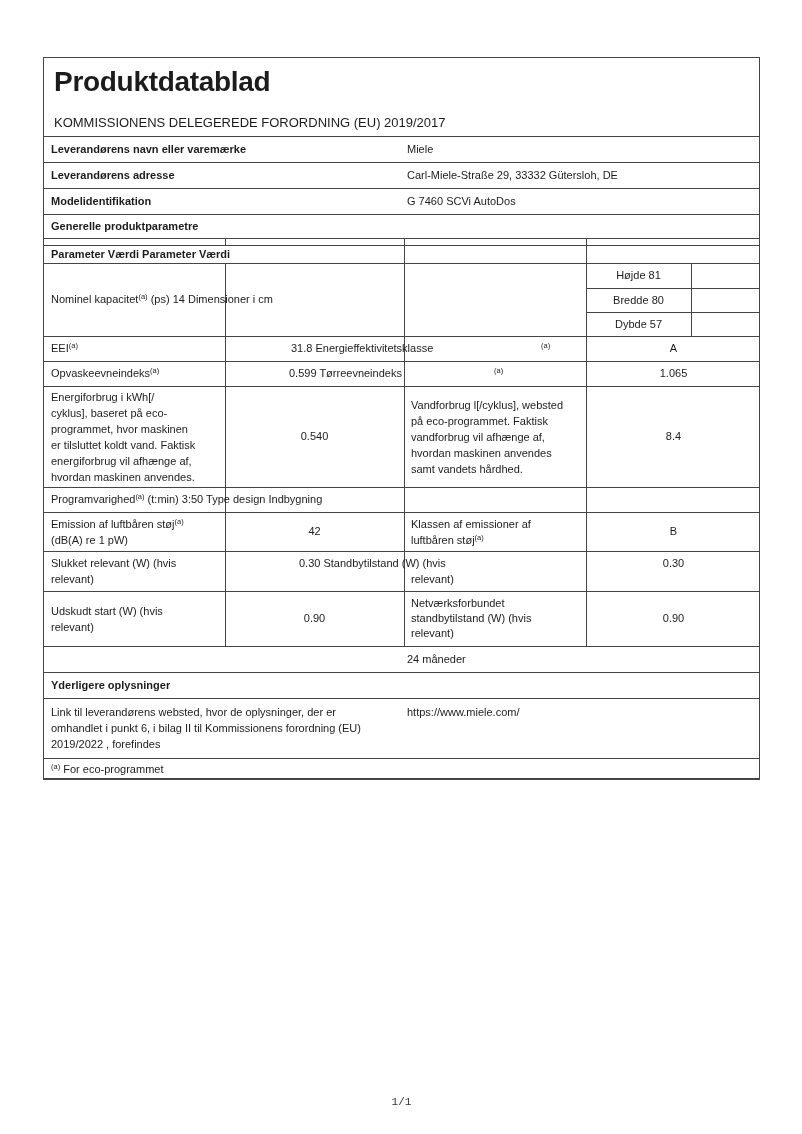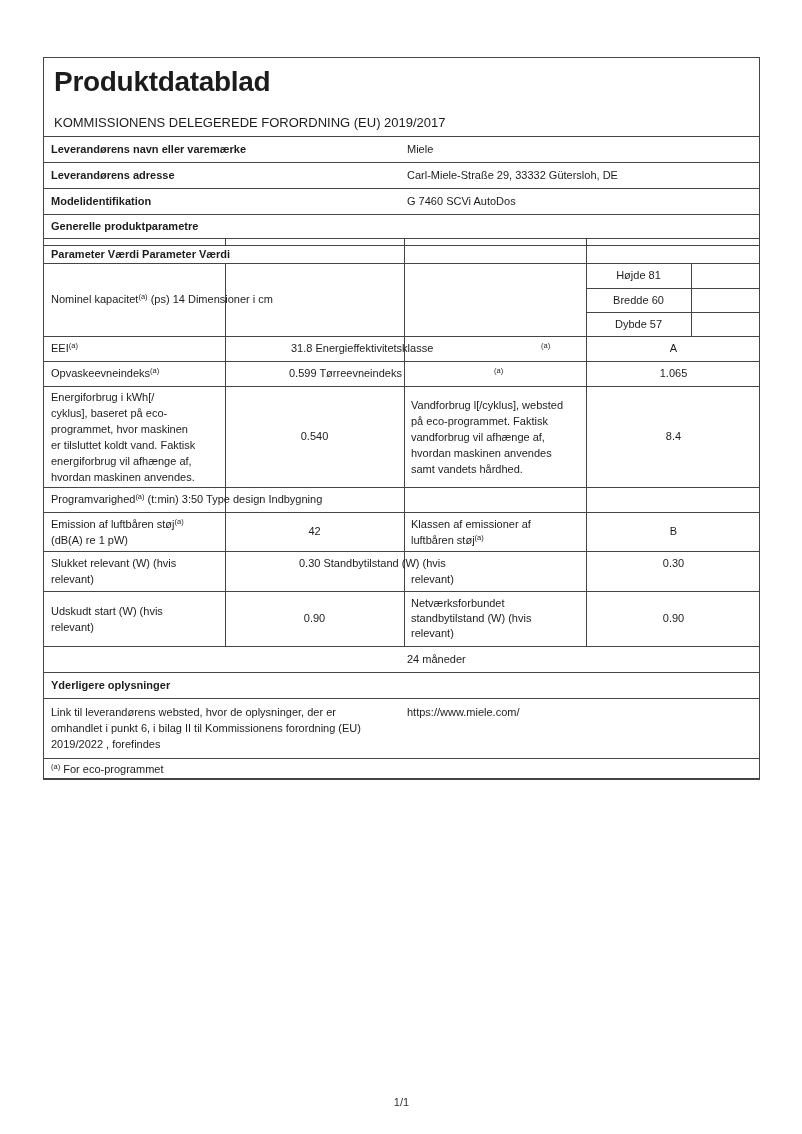--- a/index.html
+++ b/index.html
@@ -12,21 +12,21 @@
   .vl{position:absolute;width:1px;background:#454545;}
   .c{position:absolute;font-size:11px;line-height:16px;white-space:nowrap;color:#1c1c1c;}
   .b{font-weight:700;}
   .ctr{text-align:center;}
   .flexc{display:flex;align-items:center;}
   sup{font-size:7.5px;line-height:0;vertical-align:4px;letter-spacing:0;}
   .abssup{position:absolute;font-size:7.5px;line-height:10px;color:#1c1c1c;}
   .title{position:absolute;left:10px;top:8px;font-size:28px;line-height:32px;font-weight:700;letter-spacing:-0.3px;}
   .reg{position:absolute;left:10px;top:57px;font-size:13px;line-height:16px;}
   .footer{position:absolute;left:43px;top:1096px;width:717px;text-align:center;
-          font-size:11px;color:#333;font-family:Liberation Sans, sans-serif;}
+          font-size:11px;color:#333;font-family:Liberation Mono, monospace;}
 </style>
 </head>
 <body>
 
 <div class="sheet">
   <div class="tbl">
 
     <div class="title">Produktdatablad</div>
     <div class="reg">KOMMISSIONENS DELEGEREDE FORORDNING (EU) 2019/2017</div>
 
@@ -64,21 +64,21 @@
     <div class="c" style="left:363px;top:104px;height:26px;line-height:26px">Carl-Miele-Straße 29, 33332 Gütersloh, DE</div>
 
     <div class="c b" style="left:7px;top:130px;height:26px;line-height:26px">Modelidentifikation</div>
     <div class="c" style="left:363px;top:130px;height:26px;line-height:26px">G 7460 SCVi AutoDos</div>
 
     <div class="c b" style="left:7px;top:156px;height:24px;line-height:24px">Generelle produktparametre</div>
     <div class="c b" style="left:7px;top:187px;height:18px;line-height:18px">Parameter Værdi Parameter Værdi</div>
 
     <div class="c" style="left:7px;top:205px;height:73px;line-height:73px"><span>Nominel kapacitet</span><sup>(a)</sup><span> (ps) 14 Dimensioner i cm</span></div>
     <div class="c ctr" style="left:542px;top:205px;width:105px;height:25px;line-height:25px">Højde 81</div>
-    <div class="c ctr" style="left:542px;top:230px;width:105px;height:24px;line-height:24px">Bredde 60</div>
+    <div class="c ctr" style="left:542px;top:230px;width:105px;height:24px;line-height:24px">Bredde 80</div>
     <div class="c ctr" style="left:542px;top:254px;width:105px;height:24px;line-height:24px">Dybde 57</div>
 
     <div class="c" style="left:7px;top:278px;height:25px;line-height:25px"><span>EEI</span><sup>(a)</sup></div>
     <div class="c" style="left:247px;top:278px;height:25px;line-height:25px">31.8 Energieffektivitetsklasse</div>
     <div class="abssup" style="left:497px;top:283px">(a)</div>
     <div class="c ctr" style="left:542px;top:278px;width:175px;height:25px;line-height:25px">A</div>
 
     <div class="c" style="left:7px;top:303px;height:25px;line-height:25px"><span>Opvaskeevneindeks</span><sup>(a)</sup></div>
     <div class="c" style="left:245px;top:303px;height:25px;line-height:25px">0.599 Tørreevneindeks</div>
     <div class="abssup" style="left:450px;top:308px">(a)</div>

